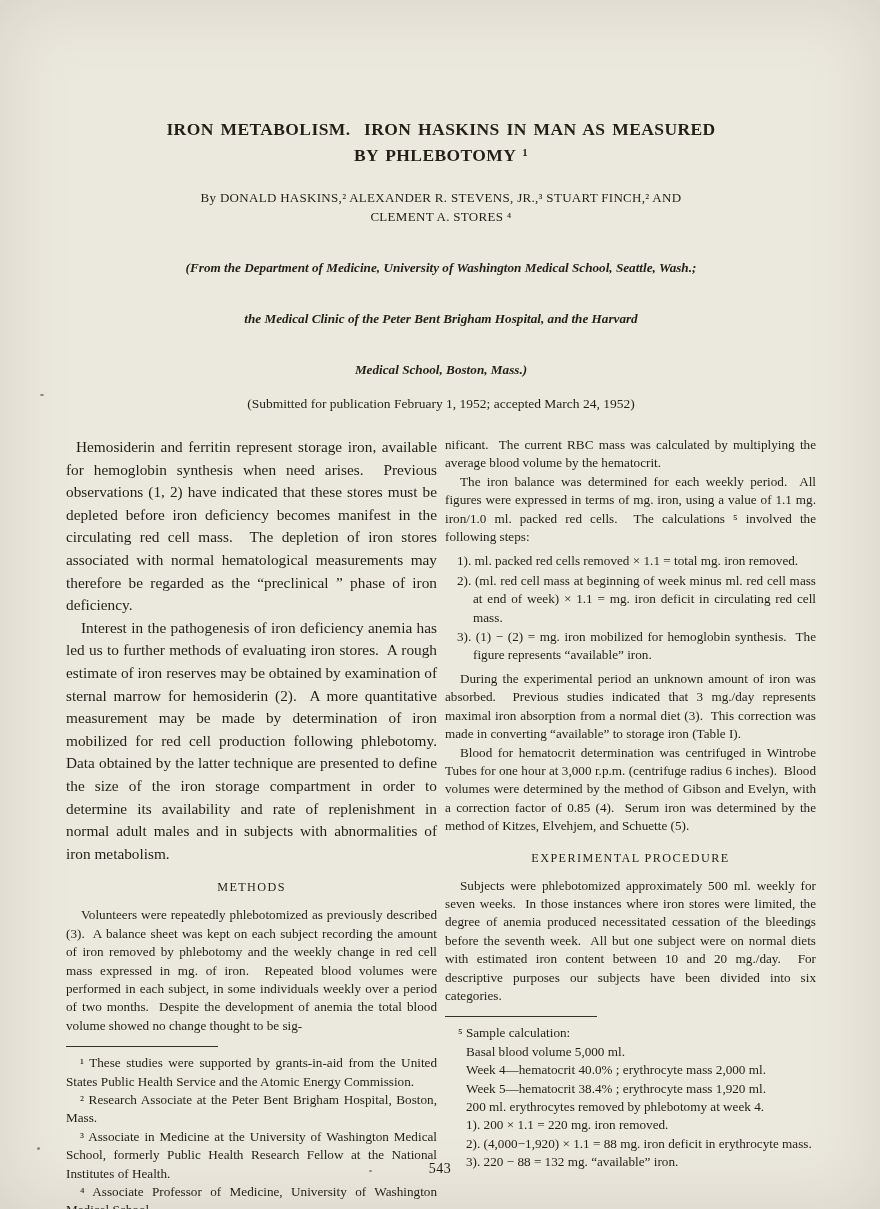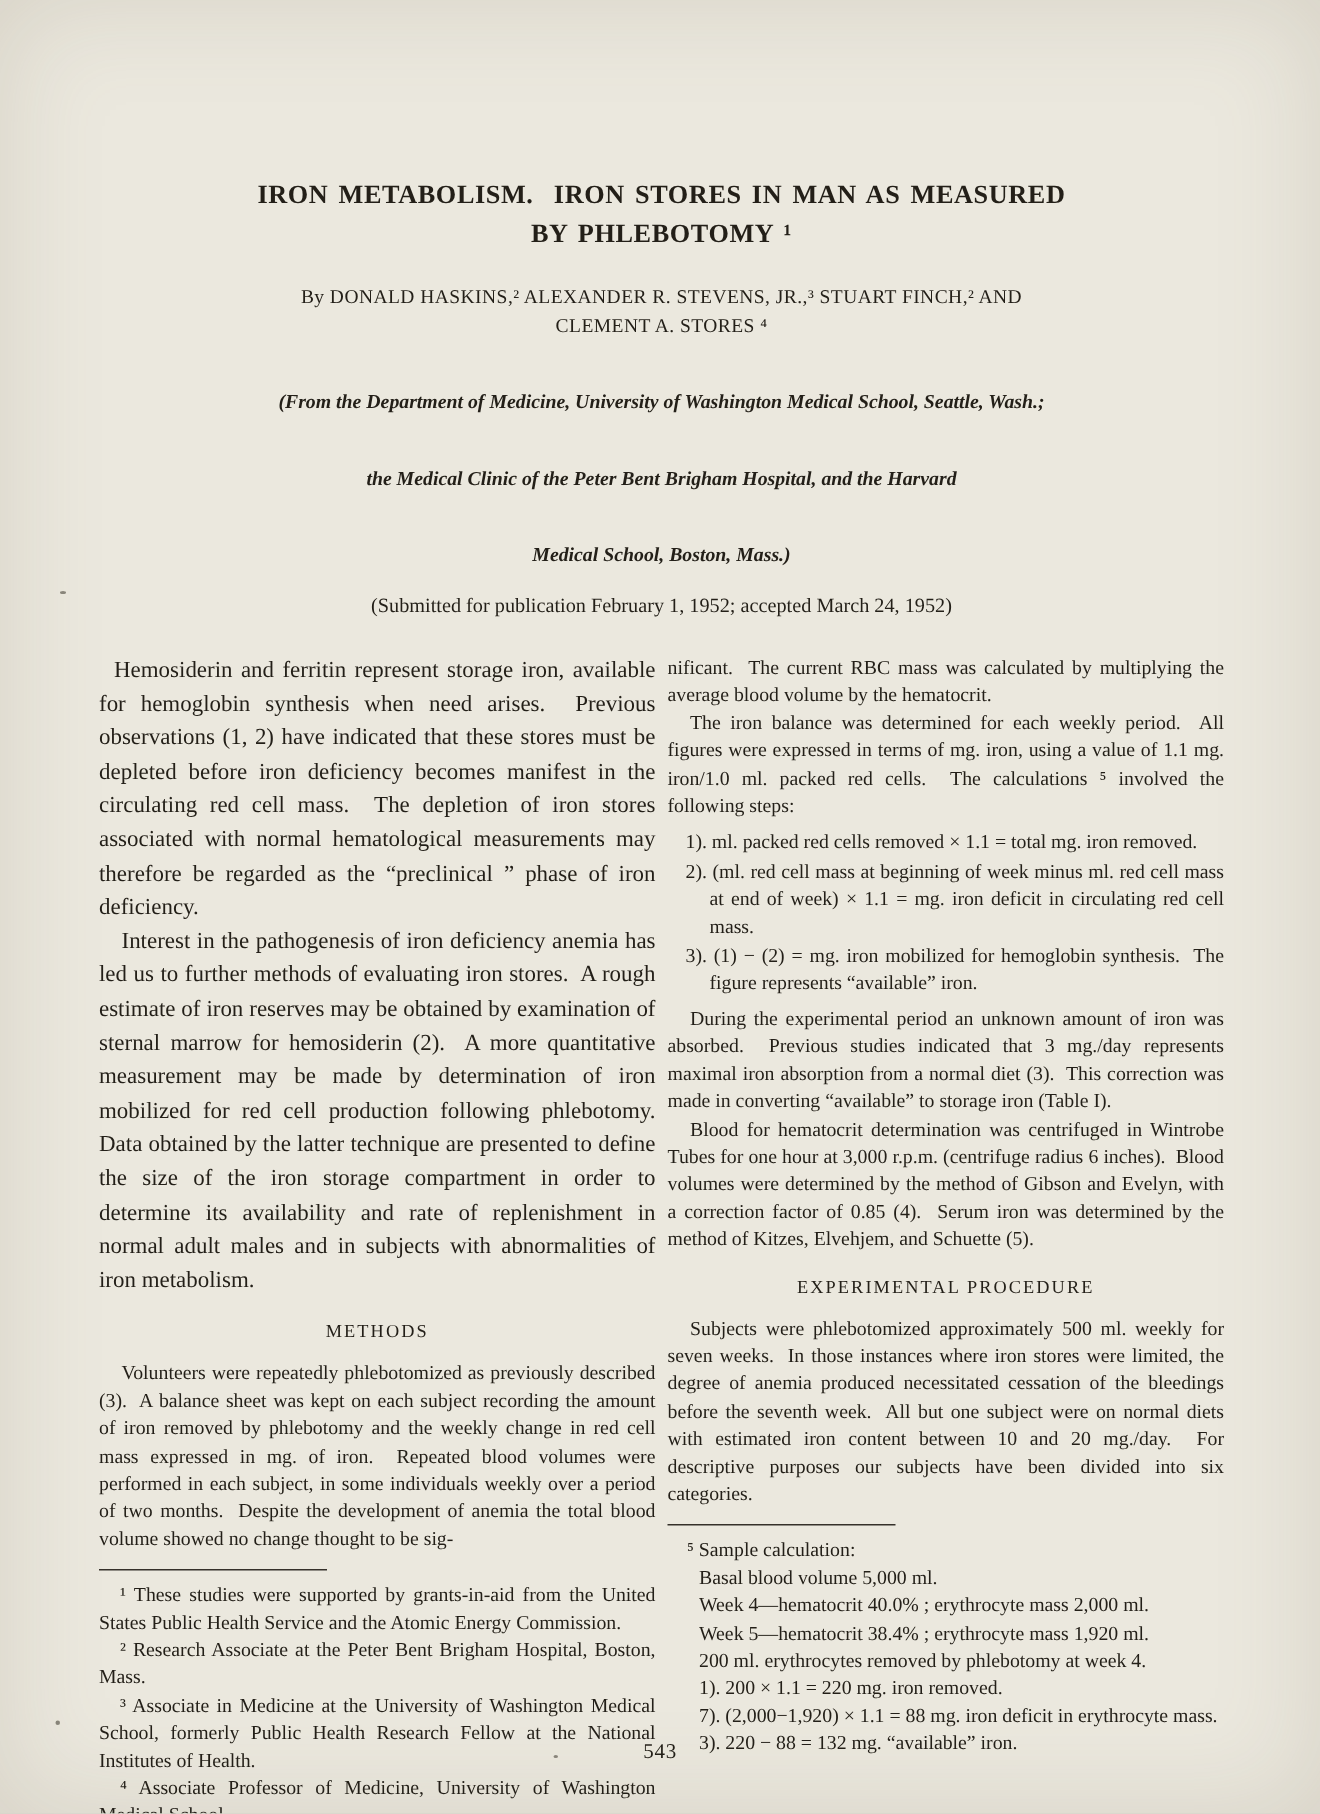--- a/index.html
+++ b/index.html
@@ -56,21 +56,21 @@
   .speck-c { left: 369px; top: 1170px; width: 3px; height: 2px; }
 </style>
 </head>
 <body>
 
 <div class="page">
   <div class="content">
 
     <header>
       <h1 class="title">
-        <span class="tline pre">IRON METABOLISM.  IRON STORES IN MAN AS MEASURED</span>
+        <span class="tline pre">IRON METABOLISM.  IRON HASKINS IN MAN AS MEASURED</span>
         <span class="tline pre">BY PHLEBOTOMY ¹</span>
       </h1>
 
       <div class="byline">
         <span class="bline pre">By DONALD HASKINS,² ALEXANDER R. STEVENS, JR.,³ STUART FINCH,² AND</span>
         <span class="bline pre">CLEMENT A. STORES ⁴</span>
       </div>
 
       <div class="affiliation">
         <span class="aline pre">(From the Department of Medicine, University of Washington Medical School, Seattle, Wash.;</span>
@@ -118,21 +118,21 @@
 
         <hr class="fnrule">
 
         <div>
           <p class="body-sm fn5-title pre">⁵ Sample calculation:</p>
           <p class="body-sm fn5-line pre">Basal blood volume 5,000 ml.</p>
           <p class="body-sm fn5-line pre">Week 4—hematocrit 40.0% ; erythrocyte mass 2,000 ml.</p>
           <p class="body-sm fn5-line pre">Week 5—hematocrit 38.4% ; erythrocyte mass 1,920 ml.</p>
           <p class="body-sm fn5-line pre">200 ml. erythrocytes removed by phlebotomy at week 4.</p>
           <p class="body-sm fn5-line pre">1). 200 × 1.1 = 220 mg. iron removed.</p>
-          <p class="body-sm fn5-line pre">7). (2,000−1,920) × 1.1 = 88 mg. iron deficit in erythrocyte mass.</p>
+          <p class="body-sm fn5-line pre">2). (4,000−1,920) × 1.1 = 88 mg. iron deficit in erythrocyte mass.</p>
           <p class="body-sm fn5-line pre">3). 220 − 88 = 132 mg. “available” iron.</p>
         </div>
       </div>
 
     </div>
   </div>
 
   <div class="page-number">543</div>
 
   <span class="speck speck-a"></span>

